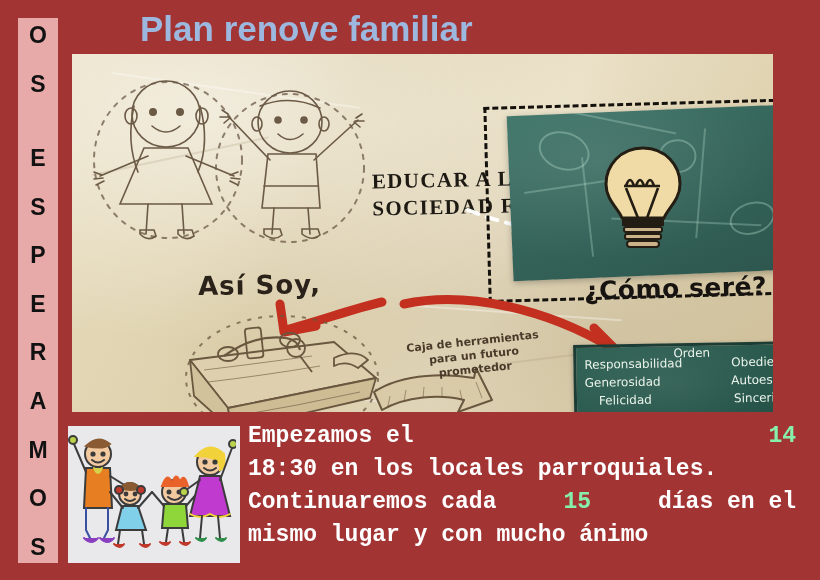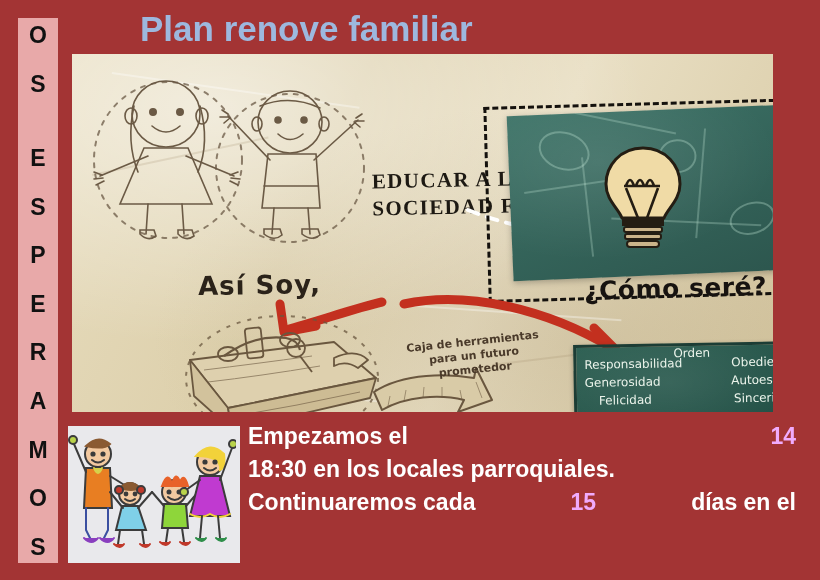--- a/index.html
+++ b/index.html
@@ -136,24 +136,24 @@
   
   #clipart{
     position:absolute;left:66px;top:424px;width:172px;height:137px;
     background:#e9e9ec;border:2px solid #a33434;overflow:hidden;
   }
 
   
   #bottomtext{
     position:absolute;left:248px;top:420px;width:560px;
     color:#ffffff;font-size:23px;font-weight:bold;line-height:33px;
-    font-family:Liberation Sans, sans-serif;
+    font-family:Liberation Mono, monospace;
   }
   #bottomtext .ln{white-space:nowrap;}
-  #bottomtext .blk{color:#f0abfc;}
+  #bottomtext .blk{color:#86efac;}
   #bottomtext .l1,#bottomtext .l3{
     display:flex;justify-content:space-between;width:548px;
   }
 </style>
 </head>
 <body>
 
 <div id="poster">
 
   <div id="sidebar">
@@ -422,15 +422,16 @@
     <div class="ln l1">
       <span>Empezamos el</span>
       <span class="blk">14</span>
     </div>
     <div class="ln">18:30 en los locales parroquiales.</div>
     <div class="ln l3">
       <span>Continuaremos cada</span>
       <span class="blk">15</span>
       <span>días en  el</span>
     </div>
+    <div class="ln">mismo lugar y con mucho ánimo</div>
   </div>
 
 </div>
 
 </body></html>

